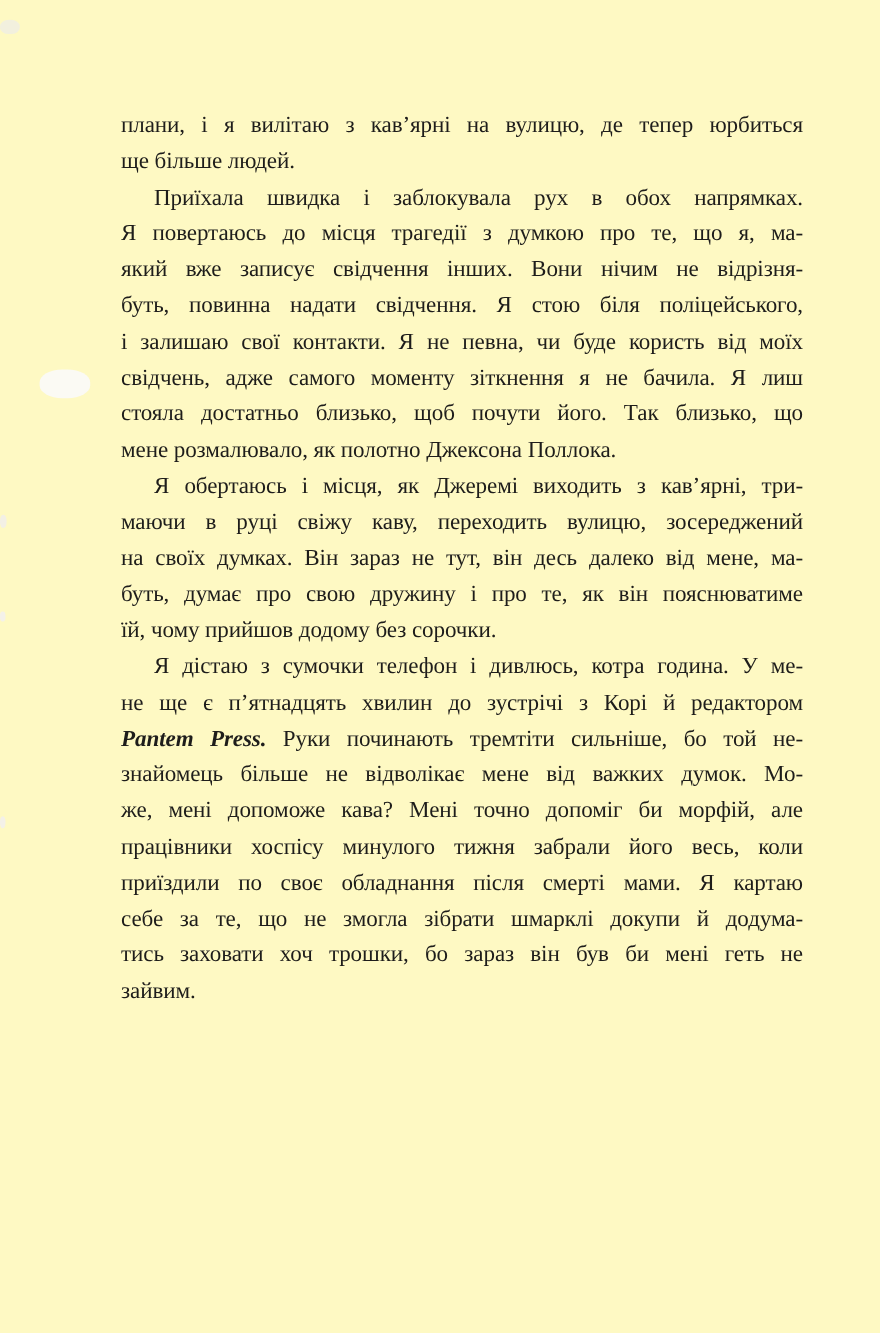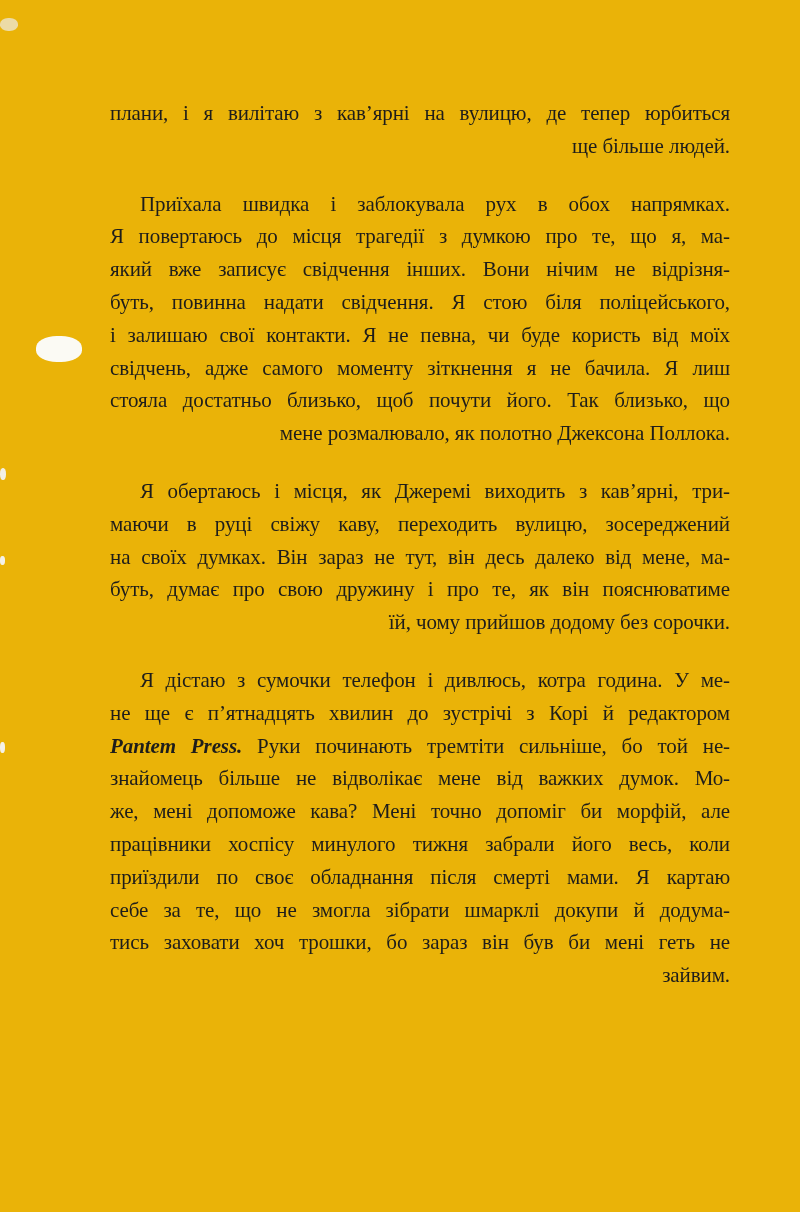--- a/index.html
+++ b/index.html
@@ -4,36 +4,36 @@
 <style>
   html, body { margin: 0; padding: 0; }
   body {
     width: 800px; height: 1212px;
     background: #ffffff;
     font-family: "Liberation Serif", "DejaVu Serif", serif;
   }
   .page {
     position: relative;
     width: 800px; height: 1212px;
-    background: #eab308;
+    background: #fef9c3;
     overflow: hidden;
     color: #1e1d1b;
   }
   .text-block {
     position: absolute;
     left: 110px; top: 97px;
     width: 620px;
     font-size: 21px;
     line-height: 32.8px;
     letter-spacing: -0.1px;
   }
   .para { margin: 0; }
-  .line { text-align: right; }
+  .line { text-align: left; }
   .line.j { text-align: justify; text-align-last: justify; }
-  .line.in { text-indent: 30px; margin-top: 25px; }
+  .line.in { text-indent: 30px; }
   .it { font-style: italic; font-weight: bold; }
   
   .smudge {
     position: absolute;
     border-radius: 45%;
   }
   .smudge.s1 { left: 0; top: 18px; width: 18px; height: 13px; background: #ececea; opacity: .7; }
   .smudge.s2 { left: 0; top: 468px; width: 6px; height: 12px; background: #f3f0e5; }
   .smudge.s3 { left: 0; top: 556px; width: 5px; height: 9px;  background: #f4f1e9; }
   .smudge.s4 { left: 0; top: 742px; width: 5px; height: 11px; background: #f4f1e8; }

